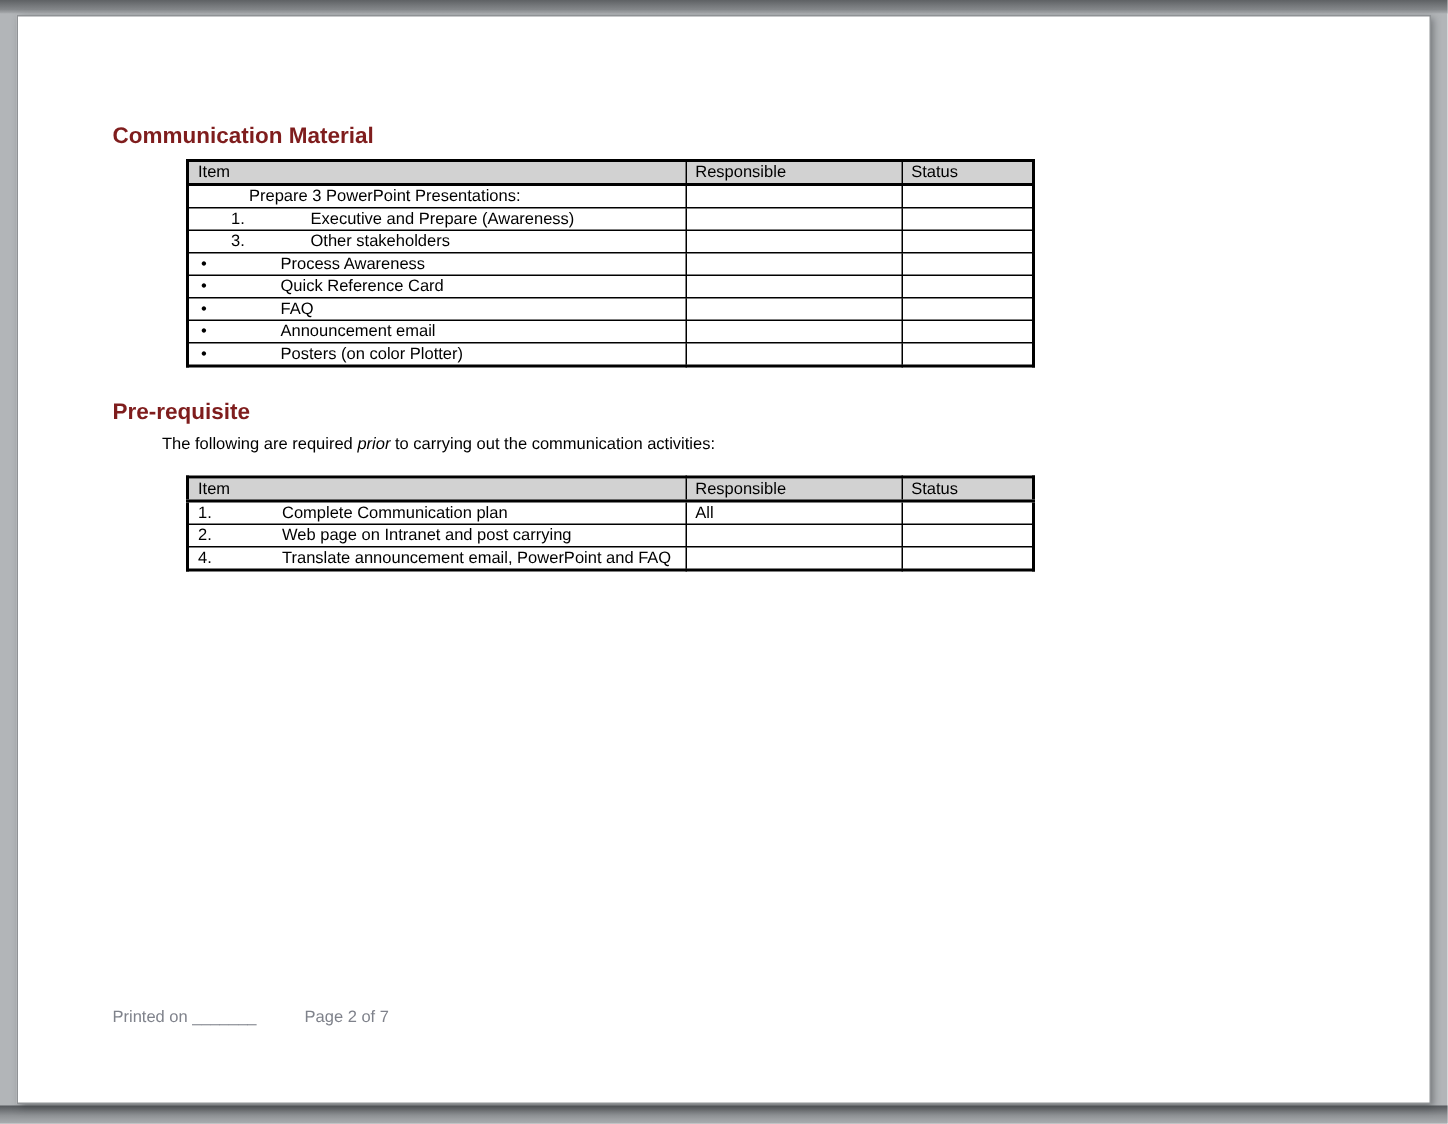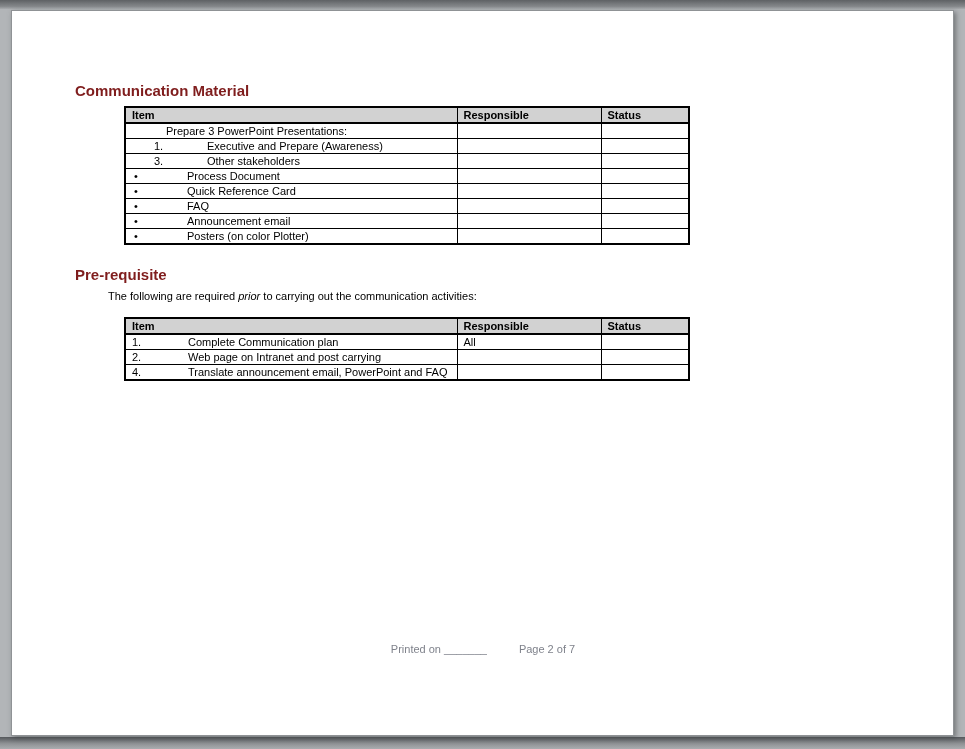--- a/index.html
+++ b/index.html
@@ -52,32 +52,32 @@
     border: 1px solid #000;
     padding: 1px 3px 1px 6px;
     height: 15px;
     line-height: 12px;
     text-align: left;
     vertical-align: top;
     overflow: hidden;
   }
   .doc-table th {
     background: #d2d2d2;
-    font-weight: bold;
+    font-weight: normal;
     border-bottom: 2px solid #000;
     height: 15px;
   }
   .mk { display: inline-block; vertical-align: top; }
   .tx { display: inline-block; vertical-align: top; white-space: pre-line; padding-left: 34px; }
   tr.r-num    .mk { margin-left: 22px; width: 19px; }
   tr.r-bullet .mk { margin-left: 2px;  width: 19px; }
   tr.r-num2   .mk { margin-left: 0;    width: 22px; }
   .footer {
-    position: absolute; left: 63px; top: 632px; width: 816px;
-    display: flex; justify-content: center;
+    position: absolute; left: 63px; top: 661px; width: 816px;
+    display: flex; justify-content: flex-start;
     font-size: 11px; line-height: 13px;
     color: #7f828b;
     gap: 32px;
   }
 </style>
 </head>
 <body>
 
 <div class="top-shade"></div>
 <div class="bottom-shade"></div>
@@ -109,21 +109,21 @@
         <td><span class="mk">1.</span><span class="tx">Executive and Prepare (Awareness)</span></td>
         <td></td>
         <td></td>
       </tr>
       <tr class="r-num">
         <td><span class="mk">3.</span><span class="tx">Other stakeholders</span></td>
         <td></td>
         <td></td>
       </tr>
       <tr class="r-bullet">
-        <td><span class="mk">•</span><span class="tx">Process Document</span></td>
+        <td><span class="mk">•</span><span class="tx">Process Awareness</span></td>
         <td></td>
         <td></td>
       </tr>
       <tr class="r-bullet">
         <td><span class="mk">•</span><span class="tx">Quick Reference Card</span></td>
         <td></td>
         <td></td>
       </tr>
       <tr class="r-bullet">
         <td><span class="mk">•</span><span class="tx">FAQ</span></td>

